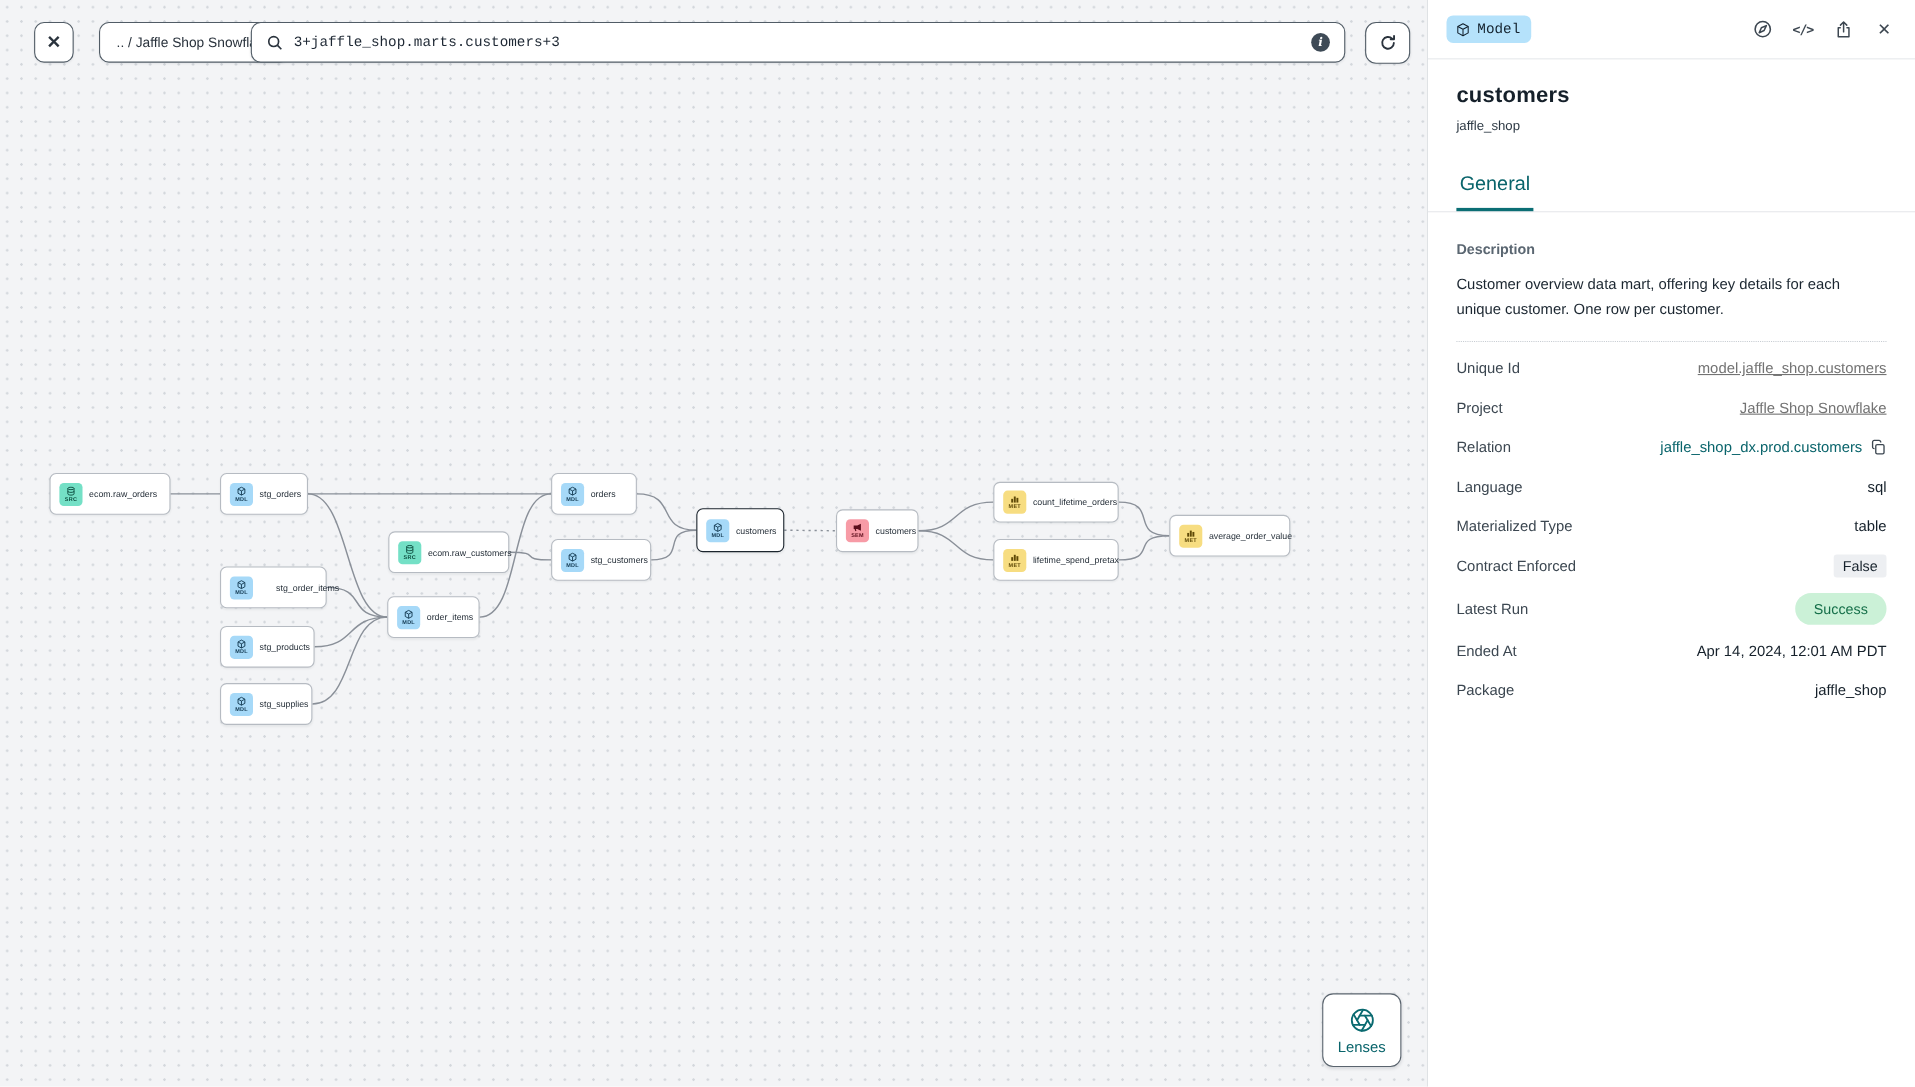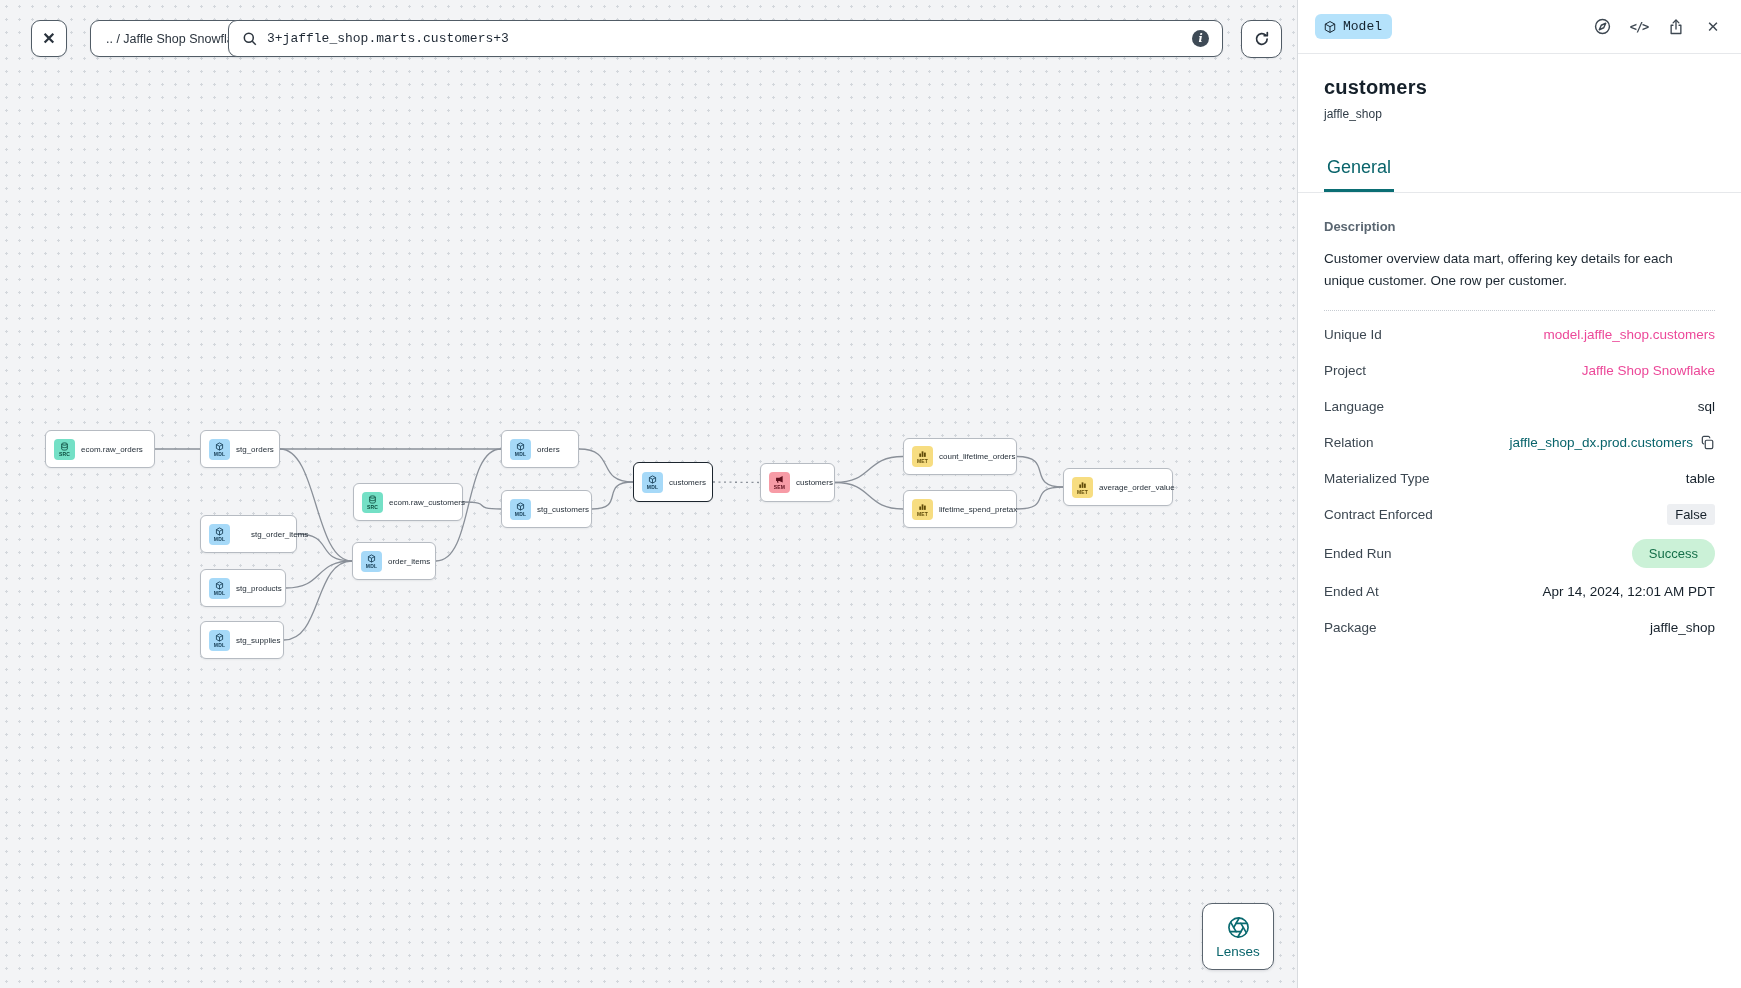--- a/index.html
+++ b/index.html
@@ -57,21 +57,21 @@
   .tabs{display:flex;border-bottom:1px solid #e6e8eb;margin-top:26px;padding:0 26px}
   .tab{font-size:18px;font-weight:400;color:#09646b;padding:10px 3px 11px;border-bottom:3px solid #0b6e74;cursor:pointer}
 
   .p-body{padding:26px 26px 0}
   .desc-label{font-size:13px;font-weight:700;color:#5a6671}
   .desc-text{font-size:13.5px;color:#1b2630;line-height:1.66;margin-top:14px;max-width:368px}
   .dotted-hr{border:none;border-top:1.5px dotted #c7ccd2;margin:17px 0 12px}
   .frow{display:flex;align-items:center;justify-content:space-between;min-height:24px;margin-bottom:12px}
   .flabel{font-size:13.5px;color:#3c4751}
   .fval{font-size:13.5px;color:#16212b;text-align:right}
-  .link{color:#ec4899;cursor:pointer}
+  .link{color:#737373;text-decoration:underline;cursor:pointer}
   .tealval{color:#09646b;display:flex;align-items:center;gap:7px}
   .copy-btn{display:flex;align-items:center;cursor:pointer;color:#3c4751}
   .fbadge{background:#edeff2;padding:3px 8px;border-radius:3px;font-size:13px;color:#16212b}
   .fpill{background:#cbf1d7;color:#156f49;padding:7px 17px;border-radius:999px;font-size:13px}
 </style>
 </head>
 <body>
 
 <div class="app">
 
@@ -326,42 +326,42 @@
       <div id="field-list">
           <div class="frow">
             <span class="flabel">Unique Id</span>
             <a class="fval link">model.jaffle_shop.customers</a>
           </div>
           <div class="frow">
             <span class="flabel">Project</span>
             <a class="fval link">Jaffle Shop Snowflake</a>
           </div>
           <div class="frow">
-            <span class="flabel">Language</span>
-            <span class="fval">sql</span>
-          </div>
-          <div class="frow">
             <span class="flabel">Relation</span>
             <span class="fval tealval">jaffle_shop_dx.prod.customers<span class="copy-btn">
                 <svg viewBox="0 0 16 16" width="15" height="15" fill="none" stroke="currentColor" stroke-width="1.3">
                   <rect x="5.6" y="5.6" width="8" height="8.9" rx="1.4"></rect>
                   <path d="M10.4 3.4v-.3A1.6 1.6 0 0 0 8.8 1.5H4.1a1.6 1.6 0 0 0-1.6 1.6v4.7a1.6 1.6 0 0 0 1.6 1.6h.3"></path>
                 </svg>
               </span></span>
           </div>
           <div class="frow">
+            <span class="flabel">Language</span>
+            <span class="fval">sql</span>
+          </div>
+          <div class="frow">
             <span class="flabel">Materialized Type</span>
             <span class="fval">table</span>
           </div>
           <div class="frow">
             <span class="flabel">Contract Enforced</span>
             <span class="fbadge">False</span>
           </div>
           <div class="frow">
-            <span class="flabel">Ended Run</span>
+            <span class="flabel">Latest Run</span>
             <span class="fpill">Success</span>
           </div>
           <div class="frow">
             <span class="flabel">Ended At</span>
             <span class="fval">Apr 14, 2024, 12:01 AM PDT</span>
           </div>
           <div class="frow">
             <span class="flabel">Package</span>
             <span class="fval">jaffle_shop</span>
           </div>

